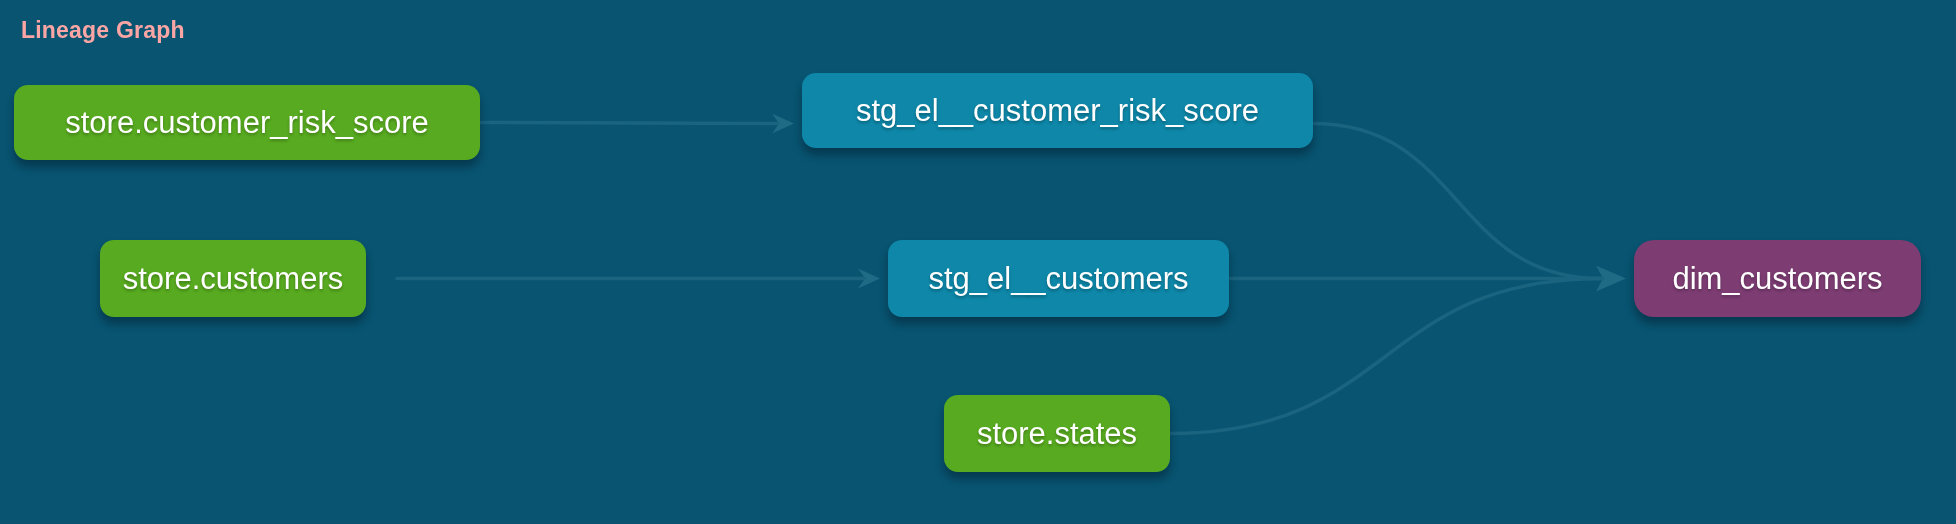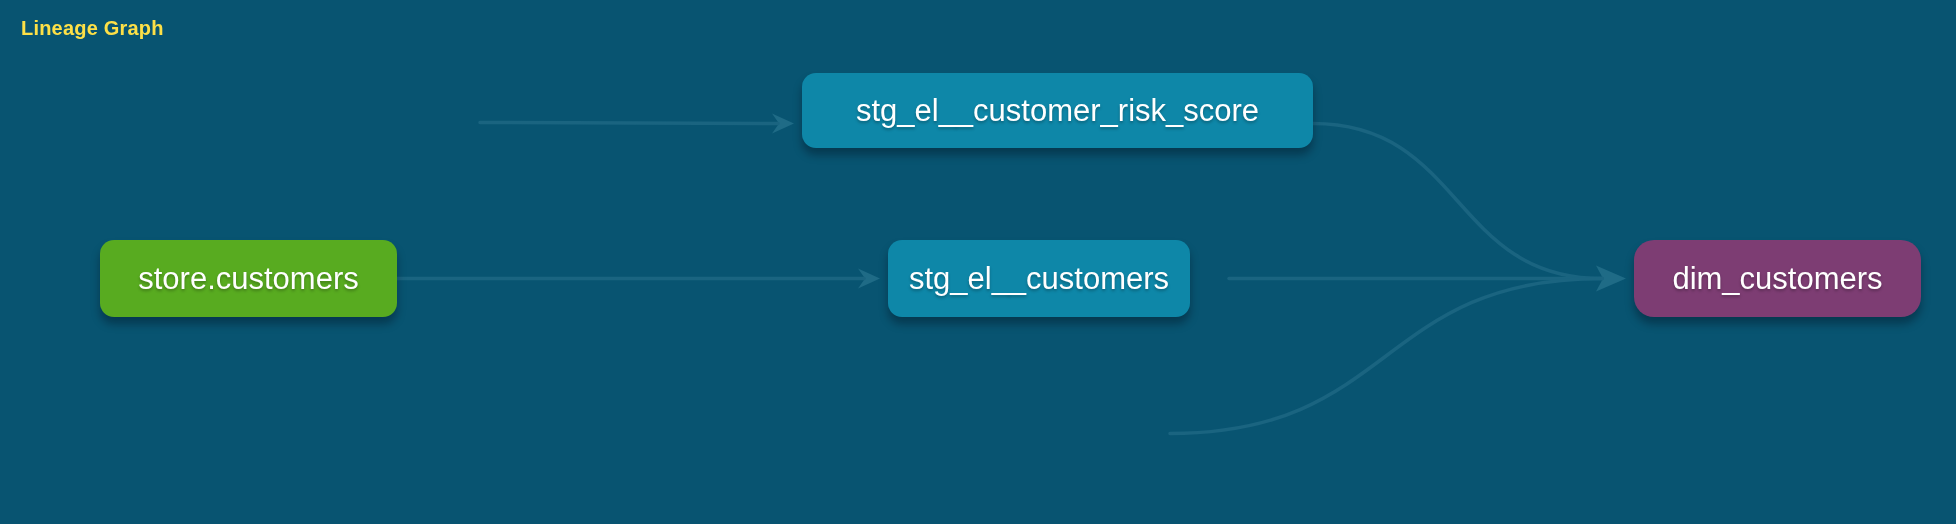--- a/index.html
+++ b/index.html
@@ -12,22 +12,22 @@
     position: relative;
     width: 1956px;
     height: 524px;
     background: #085471;
     overflow: hidden;
   }
   .page-title {
     position: absolute;
     left: 21px;
     top: 17px;
-    color: #fde047;
-    font-size: 20px;
+    color: #fca5a5;
+    font-size: 23px;
     font-weight: 700;
     letter-spacing: 0.2px;
     z-index: 3;
   }
   #edge-layer {
     position: absolute;
     left: 0;
     top: 0;
     z-index: 1;
   }
@@ -71,26 +71,32 @@
       <path d="M 794 123.5 L 772 113.5 L 779 123.5 L 772 133.5 Z" fill="#1f6b86"></path>
       <path d="M 880 278.5 L 858 268.5 L 865 278.5 L 858 288.5 Z" fill="#1f6b86"></path>
       <path d="M 1626 278.5 L 1596 265.5 L 1603 278.5 L 1596 291.5 Z" fill="#1f6b86"></path>
       <path d="M 480 122.5 L 778 123.5" class="edge-path" stroke="#1a6480" stroke-width="3.5"></path>
       <path d="M 397 278.5 L 864 278.5" class="edge-path" stroke="#1a6480" stroke-width="3.5"></path>
       <path d="M 1313 123.5 C 1463.28 123.5 1451.72 278.5 1602 278.5" class="edge-path" stroke="#1a6480" stroke-width="3.5"></path>
       <path d="M 1229 278.5 L 1602 278.5" class="edge-path" stroke="#1a6480" stroke-width="3.5"></path>
       <path d="M 1170 433.5 C 1394.64 433.5 1377.36 278.5 1602 278.5" class="edge-path" stroke="#1a6480" stroke-width="3.5"></path>
     </svg>
   <div id="node-layer">
+      <div class="graph-node" style="left: 14px; top: 85px; width: 466px; height: 75px; background: rgb(88, 171, 32);">
+        <span class="node-label">store.customer_risk_score</span>
+      </div>
       <div class="graph-node" style="left: 802px; top: 73px; width: 511px; height: 75px; background: rgb(14, 135, 168);">
         <span class="node-label">stg_el__customer_risk_score</span>
       </div>
-      <div class="graph-node" style="left: 100px; top: 240px; width: 297px; height: 77px; background: rgb(88, 171, 32);">
+      <div class="graph-node" style="left: 100px; top: 240px; width: 266px; height: 77px; background: rgb(88, 171, 32);">
         <span class="node-label">store.customers</span>
       </div>
-      <div class="graph-node" style="left: 888px; top: 240px; width: 302px; height: 77px; background: rgb(14, 135, 168);">
+      <div class="graph-node" style="left: 888px; top: 240px; width: 341px; height: 77px; background: rgb(14, 135, 168);">
         <span class="node-label">stg_el__customers</span>
       </div>
       <div class="graph-node" style="left: 1634px; top: 240px; width: 287px; height: 77px; background: rgb(125, 61, 115); border-radius: 20px;">
         <span class="node-label">dim_customers</span>
       </div>
+      <div class="graph-node" style="left: 944px; top: 395px; width: 226px; height: 77px; background: rgb(88, 171, 32);">
+        <span class="node-label">store.states</span>
+      </div>
     </div>
 </div>
 
 </body></html>

